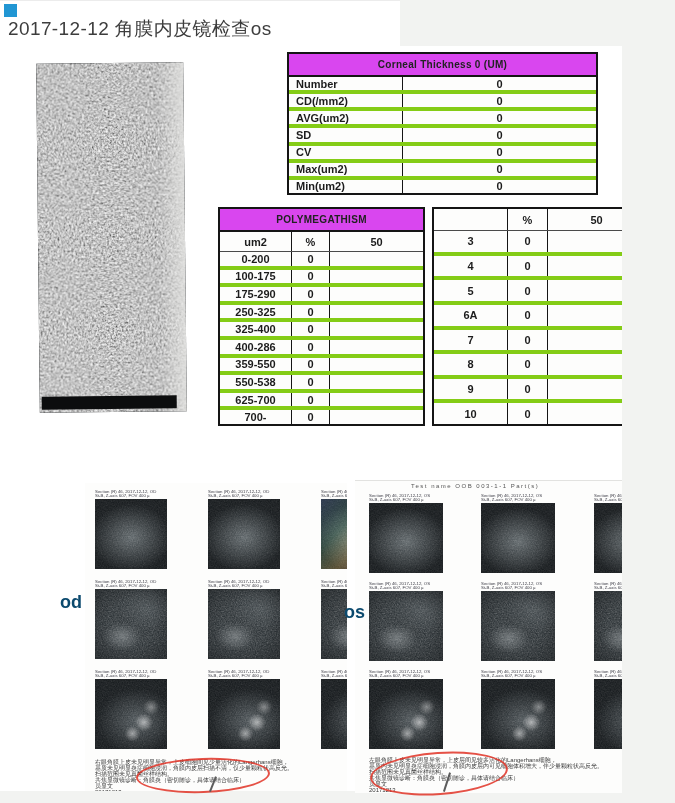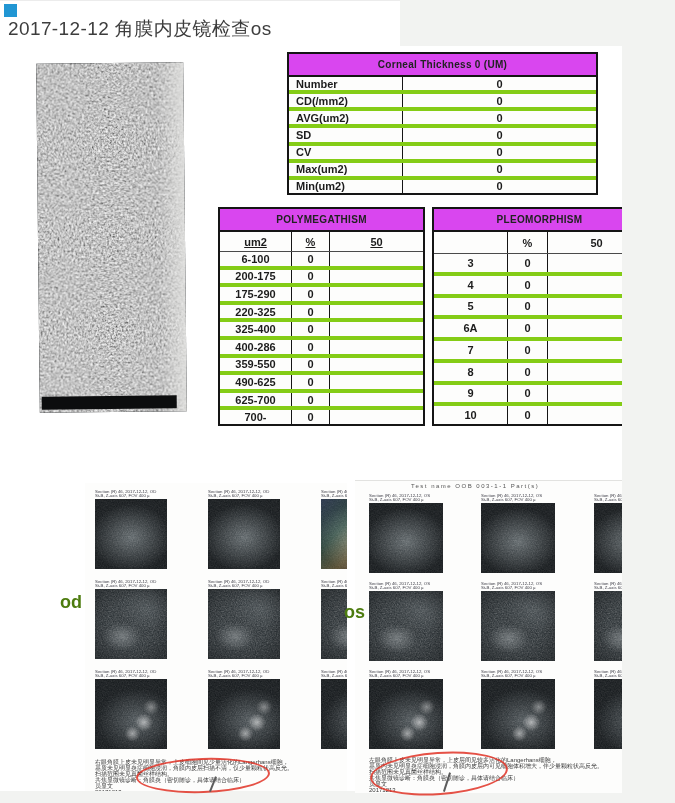--- a/index.html
+++ b/index.html
@@ -27,21 +27,21 @@
   .trow + .trow{border-top:4px solid #84cc16;}
   .tc{display:flex;align-items:center;font-size:11px;box-sizing:border-box;}
   .thickness{left:287px;top:52px;width:311px;height:143px;}
   .thickness .tbl-title{height:21px;flex:none;}
   .thickness .lab{width:114px;padding-left:7px;border-right:1.5px solid #151515;}
   .thickness .val{flex:1;justify-content:center;}
   .colhead{display:flex;border-bottom:1px solid #4a4a4a;flex:none;}
   .poly{left:218px;top:207px;width:207px;height:219px;}
   .pleo{left:432px;top:207px;width:215px;height:219px;}
   .poly .tbl-title,.pleo .tbl-title{height:21px;flex:none;}
-  .poly .colhead{height:19px;text-decoration:underline;} .pleo .colhead{height:21px;}
+  .poly .colhead{height:19px;} .pleo .colhead{height:21px;}
   .hist .rng{width:72px;justify-content:center;border-right:1.5px solid #151515;}
   .pleo .rng{width:74px;}
   .hist .pct{width:38px;justify-content:center;border-right:1.5px solid #151515;}
   .pleo .pct{width:40px;}
   .hist .bar{flex:1;justify-content:center;}
 
   
   .sheet{position:absolute;background:#fdfdfc;overflow:hidden;box-sizing:border-box;}
   #sheet-0{left:85px;top:483px;width:262px;height:308px;padding:6px 0 0 10px;}
   #sheet-1{left:355px;top:480px;width:280px;height:313px;padding:2px 0 0 14px;border-top:1px solid #e2e2e0;}
@@ -61,21 +61,21 @@
             radial-gradient(ellipse 55% 45% at 72% 28%,rgba(190,200,204,.16),rgba(0,0,0,0) 70%),
             radial-gradient(ellipse 80% 80% at 50% 50%,rgba(0,0,0,0) 40%,rgba(5,7,9,.45));}
   .v2 .glow{background:radial-gradient(circle 5px at 68% 62%,rgba(255,255,255,.55),rgba(255,255,255,0) 9px),
             radial-gradient(circle 4px at 52% 78%,rgba(255,255,255,.5),rgba(255,255,255,0) 8px),
             radial-gradient(circle 4px at 78% 40%,rgba(245,245,245,.4),rgba(255,255,255,0) 8px),
             radial-gradient(ellipse 65% 55% at 58% 60%,rgba(185,195,200,.22),rgba(4,6,8,.5) 85%);}
   .rainbow{position:absolute;inset:0;background:linear-gradient(135deg,rgba(120,160,255,.20),rgba(120,230,170,.18) 35%,rgba(255,210,110,.28) 60%,rgba(255,120,140,.22));}
   .sheet-footer{margin-top:2px;color:#3a3a3a;}
   .fline{font-size:6px;line-height:6px;white-space:nowrap;}
 
-  .eye{position:absolute;color:#4d7c0f;font-weight:bold;font-size:18px;text-align:right;}
+  .eye{position:absolute;color:#0c4a6e;font-weight:bold;font-size:18px;text-align:right;}
   #eye-od{left:60px;top:592px;} #eye-os{left:344px;top:602px;}
   .red-ellipse{position:absolute;border:2.5px solid rgba(224,50,38,.85);border-radius:50%;}
   #circ-od{left:136px;top:758px;width:130px;height:31px;transform:rotate(-2deg);}
   #circ-os{left:370px;top:752px;width:134px;height:39px;transform:rotate(-4deg);}
   .pen{position:absolute;width:1.5px;background:#5c5c5c;}
   #pen-od{left:212px;top:776px;height:16px;transform:rotate(22deg);}
   #pen-os{left:446px;top:772px;height:20px;transform:rotate(18deg);}
 </style>
 </head>
 <body>
@@ -149,74 +149,73 @@
 
   <div class="tbl hist poly">
     <div class="tbl-title">POLYMEGATHISM</div>
     <div class="colhead">
       <div class="tc rng">um2</div>
       <div class="tc pct">%</div>
       <div class="tc bar">50</div>
     </div>
     <div class="tbl-body">
         <div class="trow">
-          <div class="tc rng">6-100</div>
-          <div class="tc pct">0</div>
-          <div class="tc bar"></div>
-        </div>
-        <div class="trow">
-          <div class="tc rng">200-175</div>
+          <div class="tc rng">0-200</div>
+          <div class="tc pct">0</div>
+          <div class="tc bar"></div>
+        </div>
+        <div class="trow">
+          <div class="tc rng">100-175</div>
           <div class="tc pct">0</div>
           <div class="tc bar"></div>
         </div>
         <div class="trow">
           <div class="tc rng">175-290</div>
           <div class="tc pct">0</div>
           <div class="tc bar"></div>
         </div>
         <div class="trow">
-          <div class="tc rng">220-325</div>
+          <div class="tc rng">250-325</div>
           <div class="tc pct">0</div>
           <div class="tc bar"></div>
         </div>
         <div class="trow">
           <div class="tc rng">325-400</div>
           <div class="tc pct">0</div>
           <div class="tc bar"></div>
         </div>
         <div class="trow">
           <div class="tc rng">400-286</div>
           <div class="tc pct">0</div>
           <div class="tc bar"></div>
         </div>
         <div class="trow">
           <div class="tc rng">359-550</div>
           <div class="tc pct">0</div>
           <div class="tc bar"></div>
         </div>
         <div class="trow">
-          <div class="tc rng">490-625</div>
+          <div class="tc rng">550-538</div>
           <div class="tc pct">0</div>
           <div class="tc bar"></div>
         </div>
         <div class="trow">
           <div class="tc rng">625-700</div>
           <div class="tc pct">0</div>
           <div class="tc bar"></div>
         </div>
         <div class="trow">
           <div class="tc rng">700-</div>
           <div class="tc pct">0</div>
           <div class="tc bar"></div>
         </div>
       </div>
   </div>
 
   <div class="tbl hist pleo">
-    <div class="tbl-title">PLEOMORPHISM</div>
     <div class="colhead">
       <div class="tc rng"></div>
       <div class="tc pct">%</div>
       <div class="tc bar">50</div>
     </div>
     <div class="tbl-body">
         <div class="trow">
           <div class="tc rng">3</div>
           <div class="tc pct">0</div>
           <div class="tc bar"></div>

